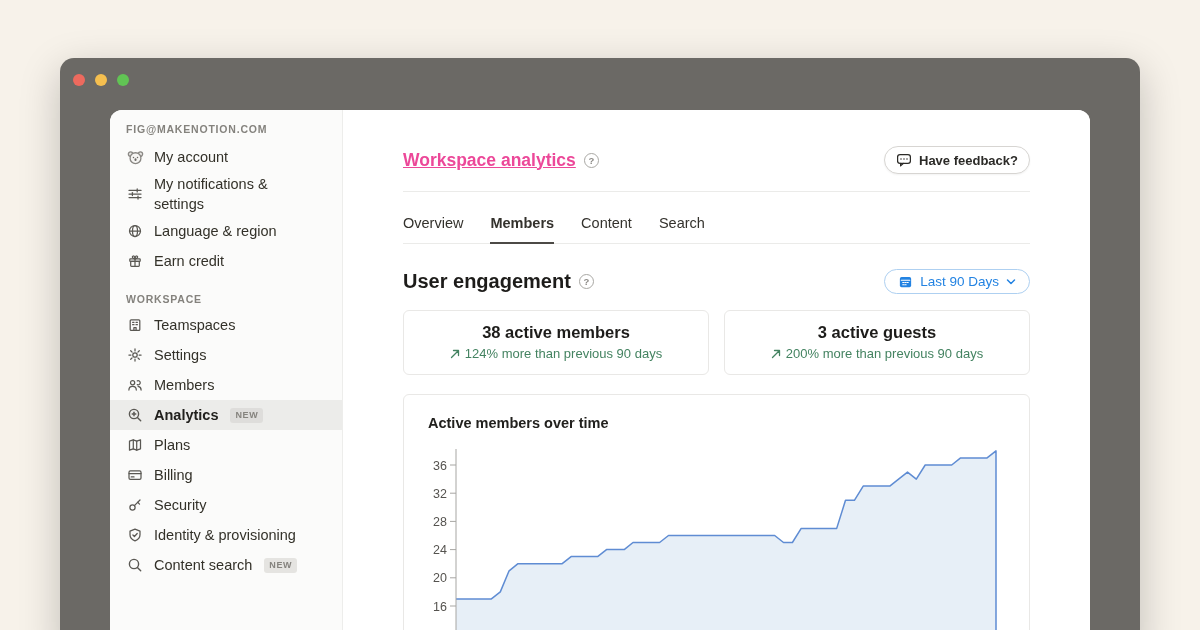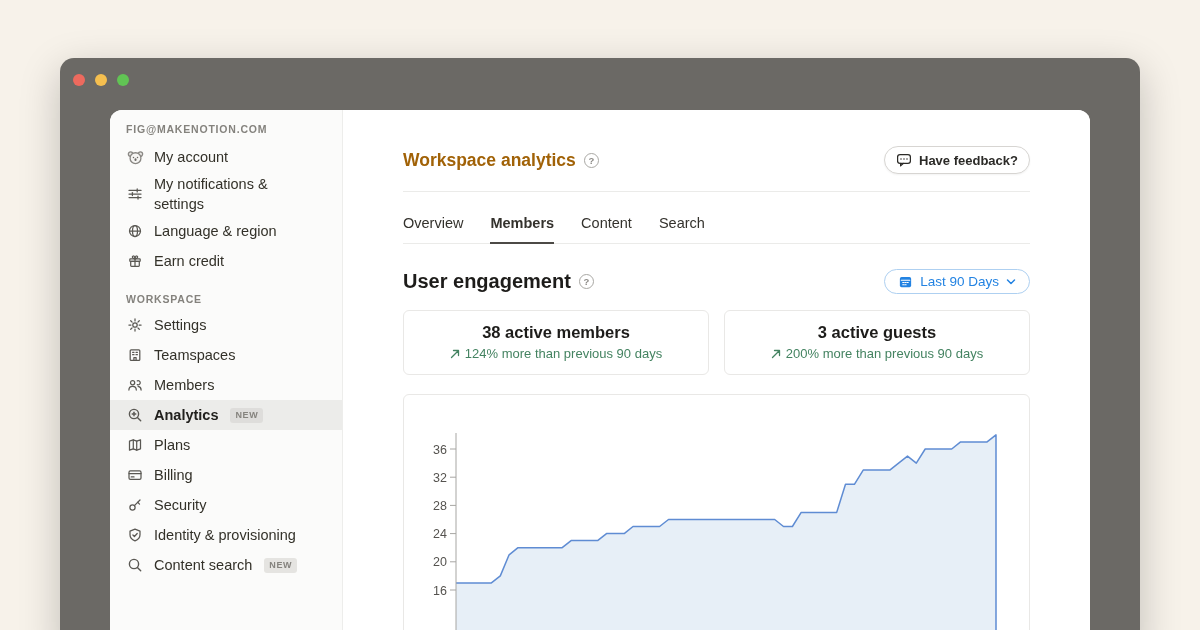--- a/index.html
+++ b/index.html
@@ -30,21 +30,21 @@
   .row.active { background:#ececea; font-weight:bold; color:#22211e; }
   .badge { font-size:9px; font-weight:bold; letter-spacing:.6px; color:#85837e;
            background:#e5e4e1; border-radius:3px; padding:2.5px 5px; margin-left:2px; }
   .row.active .badge { background:#dedddb; }
   .wrap2 .lbl { line-height:20px; max-width:158px; }
   svg.icn { stroke:#5a5853; fill:none; stroke-width:1.25; stroke-linecap:round; stroke-linejoin:round; }
 
   
   .content { flex:1; padding:36px 62px 0 60px; position:relative; background:#fff; }
   .header-row { display:flex; align-items:center; }
-  .page-title { font-size:17.5px; font-weight:bold; color:#a16207; }
+  .page-title { font-size:17.5px; font-weight:bold; color:#ec4899;text-decoration:underline; }
   .help { width:15px; height:15px; border:1px solid #a9a8a4; border-radius:50%; color:#8d8b87;
           font-size:9.5px; display:inline-flex; align-items:center; justify-content:center;
           margin-left:8px; font-weight:bold; }
   .feedback-btn { margin-left:auto; display:flex; align-items:center; gap:7px;
           border:1px solid #d7d5d2; border-radius:14px; background:#fff; padding:5px 11px;
           font-size:13px; font-weight:bold; color:#2b2a27; box-shadow:0 1px 2px rgba(0,0,0,.05); cursor:pointer;
           font-family:inherit; }
   .divider { border-bottom:1px solid #ebebe9; margin-top:17px; }
   .tabs { display:flex; gap:27px; border-bottom:1px solid #ebebe9; padding-top:23px; }
   .tab { font-size:14.5px; color:#34322d; padding-bottom:11px; cursor:pointer; }
@@ -130,39 +130,39 @@
             </svg>
           </span>
           <span class="lbl">Earn credit</span>
         </div>
 
         <div class="side-label ws">WORKSPACE</div>
 
         <div class="row">
           <span class="ric">
             <svg class="icn" width="16" height="16" viewBox="0 0 16 16">
-              <circle cx="8" cy="8" r="2.2"></circle>
-              <path d="M8 1.9 v2 M8 12.1 v2 M1.9 8 h2 M12.1 8 h2 M3.7 3.7 l1.4 1.4 M10.9 10.9 l1.4 1.4 M12.3 3.7 L10.9 5.1 M5.1 10.9 l-1.4 1.4"></path>
-            </svg>
-          </span>
-          <span class="lbl">Settings</span>
-        </div>
-
-        <div class="row">
-          <span class="ric">
-            <svg class="icn" width="16" height="16" viewBox="0 0 16 16">
               <rect x="3.2" y="2.8" width="9.6" height="10.6" rx="1"></rect>
               <line x1="5.6" y1="5.3" x2="7" y2="5.3"></line>
                 <line x1="9" y1="5.3" x2="10.4" y2="5.3"></line>
               <line x1="5.6" y1="7.7" x2="7" y2="7.7"></line>
                 <line x1="9" y1="7.7" x2="10.4" y2="7.7"></line>
               <path d="M6.9 13.4 V10.6 H9.1 V13.4"></path>
             </svg>
           </span>
           <span class="lbl">Teamspaces</span>
+        </div>
+
+        <div class="row">
+          <span class="ric">
+            <svg class="icn" width="16" height="16" viewBox="0 0 16 16">
+              <circle cx="8" cy="8" r="2.2"></circle>
+              <path d="M8 1.9 v2 M8 12.1 v2 M1.9 8 h2 M12.1 8 h2 M3.7 3.7 l1.4 1.4 M10.9 10.9 l1.4 1.4 M12.3 3.7 L10.9 5.1 M5.1 10.9 l-1.4 1.4"></path>
+            </svg>
+          </span>
+          <span class="lbl">Settings</span>
         </div>
 
         <div class="row">
           <span class="ric">
             <svg class="icn" width="16" height="16" viewBox="0 0 16 16">
               <circle cx="5.6" cy="5.7" r="2.1"></circle>
               <path d="M1.9 13 C1.9 10.8 3.5 9.3 5.6 9.3 C7.7 9.3 9.3 10.8 9.3 13"></path>
               <path d="M10.3 3.9 a2.05 2.05 0 1 1 0 3.7"></path>
               <path d="M11.1 9.4 C13 9.7 14.1 11.1 14.1 13"></path>
             </svg>
@@ -309,20 +309,21 @@
                 <svg width="10" height="10" viewBox="0 0 10 10" fill="none" stroke="#448361" stroke-width="1.3" stroke-linecap="round" stroke-linejoin="round">
                   <path d="M1.5 8.5 L8.5 1.5 M3.5 1.5 H8.5 V6.5"></path>
                 </svg>
               </span>
               <span>200% more than previous 90 days</span>
             </div>
           </div>
         </div>
 
         <div class="chart-card">
+          <div class="chart-title">Active members over time</div>
           <div class="chart-wrap">
             <svg width="577" height="230" viewBox="0 0 577 230">
                 <polygon points="28,230 28.0,155.9 36.9,155.9 45.7,155.9 54.6,155.9 63.4,155.9 72.3,148.9 81.1,127.8 90.0,120.7 98.8,120.7 107.7,120.7 116.5,120.7 125.4,120.7 134.2,120.7 143.1,113.6 151.9,113.6 160.8,113.6 169.6,113.6 178.5,106.6 187.3,106.6 196.2,106.6 205.0,99.5 213.9,99.5 222.8,99.5 231.6,99.5 240.5,92.5 249.3,92.5 258.2,92.5 267.0,92.5 275.9,92.5 284.7,92.5 293.6,92.5 302.4,92.5 311.3,92.5 320.1,92.5 329.0,92.5 337.8,92.5 346.7,92.5 355.5,99.5 364.4,99.5 373.2,85.4 382.1,85.4 391.0,85.4 399.8,85.4 408.7,85.4 417.5,57.3 426.4,57.3 435.2,43.1 444.1,43.1 452.9,43.1 461.8,43.1 470.6,36.1 479.5,29.1 488.3,36.1 497.2,22.0 506.0,22.0 514.9,22.0 523.7,22.0 532.6,14.9 541.4,14.9 550.3,14.9 559.1,14.9 568.0,7.9 568,230" fill="#e7eff7" stroke="none"></polygon>
                 <polyline points="28.0,155.9 36.9,155.9 45.7,155.9 54.6,155.9 63.4,155.9 72.3,148.9 81.1,127.8 90.0,120.7 98.8,120.7 107.7,120.7 116.5,120.7 125.4,120.7 134.2,120.7 143.1,113.6 151.9,113.6 160.8,113.6 169.6,113.6 178.5,106.6 187.3,106.6 196.2,106.6 205.0,99.5 213.9,99.5 222.8,99.5 231.6,99.5 240.5,92.5 249.3,92.5 258.2,92.5 267.0,92.5 275.9,92.5 284.7,92.5 293.6,92.5 302.4,92.5 311.3,92.5 320.1,92.5 329.0,92.5 337.8,92.5 346.7,92.5 355.5,99.5 364.4,99.5 373.2,85.4 382.1,85.4 391.0,85.4 399.8,85.4 408.7,85.4 417.5,57.3 426.4,57.3 435.2,43.1 444.1,43.1 452.9,43.1 461.8,43.1 470.6,36.1 479.5,29.1 488.3,36.1 497.2,22.0 506.0,22.0 514.9,22.0 523.7,22.0 532.6,14.9 541.4,14.9 550.3,14.9 559.1,14.9 568.0,7.9 568,230" fill="none" stroke="#5f8cd3" stroke-width="1.5" stroke-linejoin="round"></polyline>
                 <line x1="28" y1="6" x2="28" y2="230" stroke="#a7a6a3" stroke-width="1"></line>
                 <line x1="22" y1="22" x2="28" y2="22" stroke="#a7a6a3" stroke-width="1"></line>
                 <text x="19" y="26.5" text-anchor="end" font-size="12.5" fill="#55534f">36</text>
                 <line x1="22" y1="50.2" x2="28" y2="50.2" stroke="#a7a6a3" stroke-width="1"></line>
                 <text x="19" y="54.7" text-anchor="end" font-size="12.5" fill="#55534f">32</text>
                 <line x1="22" y1="78.4" x2="28" y2="78.4" stroke="#a7a6a3" stroke-width="1"></line>

